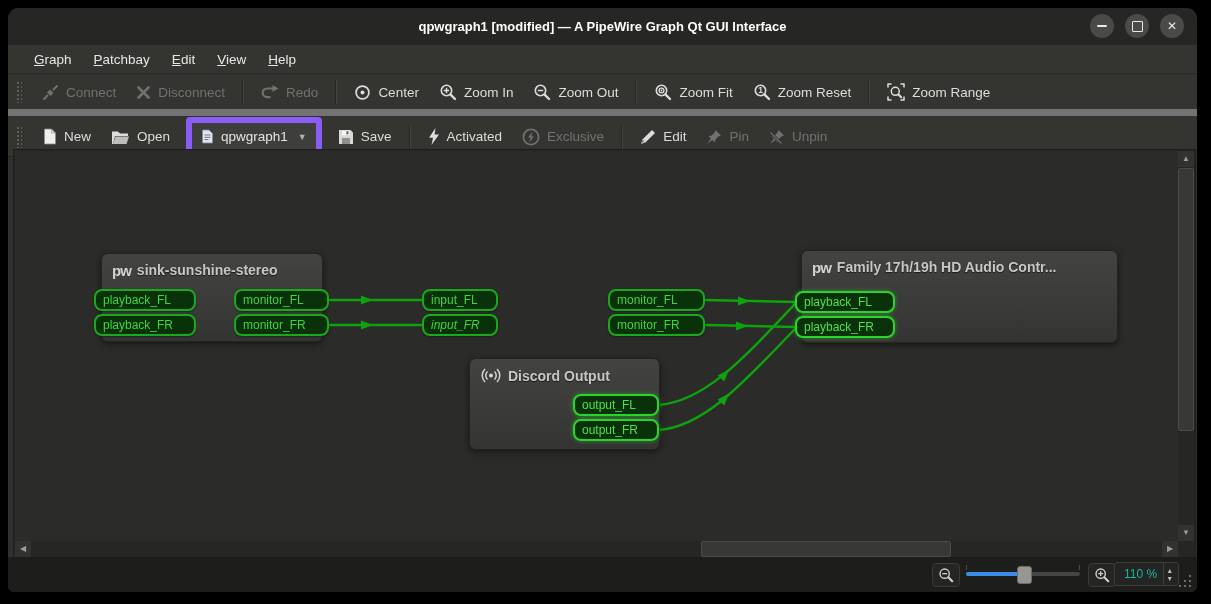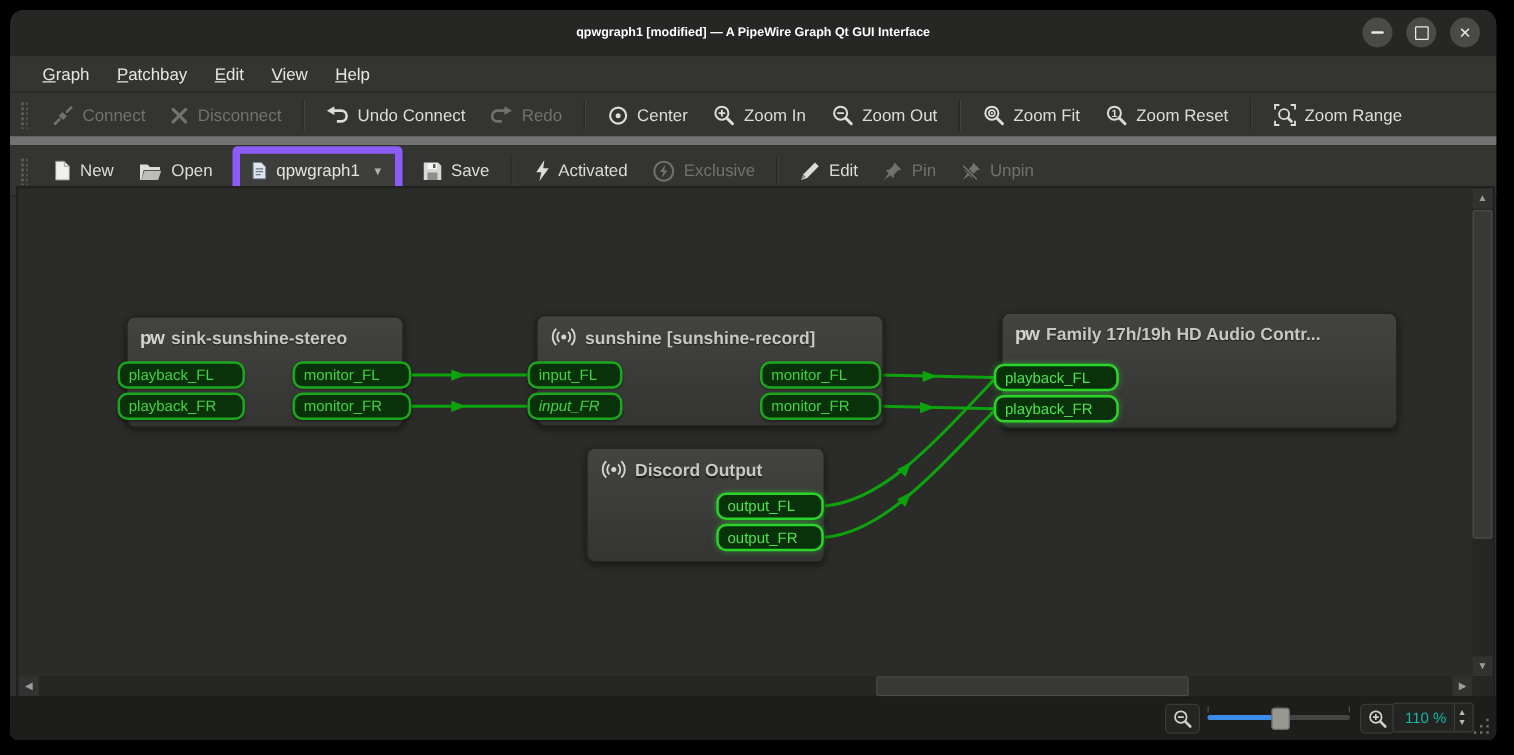--- a/index.html
+++ b/index.html
@@ -4,21 +4,21 @@
 <style>
   html,body{margin:0;padding:0;background:#000;}
   #stage{position:relative;width:1211px;height:604px;background:#000;overflow:hidden;
          font-family:"Liberation Sans",sans-serif;-webkit-font-smoothing:antialiased;}
   #window{position:absolute;left:8px;top:8px;width:1189px;height:584px;background:#30302e;
           border-radius:11px 11px 6px 6px;}
 
   
   .titlebar{position:absolute;left:0;top:0;width:100%;height:37px;background:#262624;
             border-radius:11px 11px 0 0;display:flex;align-items:center;justify-content:center;}
-  .titlebar .title{color:#ffffff;font-size:10px;font-weight:bold;}
+  .titlebar .title{color:#ffffff;font-size:13px;font-weight:bold;}
   .winbtns{position:absolute;right:13px;top:6px;display:flex;gap:11px;}
   .winbtn{width:24px;height:24px;border-radius:50%;background:#4a4a48;display:flex;
           align-items:center;justify-content:center;color:#e9e9e7;}
   .glyph-min{width:10px;height:2px;background:#e9e9e7;border-radius:1px;}
   .glyph-max{width:9px;height:9px;border:1.5px solid #e9e9e7;border-radius:1px;}
   .glyph-close{font-size:12px;line-height:1;color:#e9e9e7;}
 
   
   .menubar{position:absolute;left:0;top:37px;width:100%;height:29px;background:#343431;
            display:flex;align-items:center;padding-left:16px;box-sizing:border-box;gap:2px;
@@ -133,27 +133,20 @@
     </div>
     <div class="tb-item disabled">
       <svg width="15" height="15" viewBox="0 0 15 15">
             <path d="M2.5 2.5l10 10M12.5 2.5l-10 10" stroke="currentColor" stroke-width="2.6" stroke-linecap="round"></path>
           </svg>
       <span>Disconnect</span>
     </div>
 
     <div class="tb-sep"></div>
 
-    <div class="tb-item">
-      <svg width="18" height="15" viewBox="0 0 18 15">
-            <path d="M5.5 3.5H12a4.3 4.3 0 0 1 0 8.6H8.5" fill="none" stroke="currentColor" stroke-width="2.1"></path>
-            <path d="M6.5 0v7L.5 3.5z" fill="currentColor"></path>
-          </svg>
-      <span>Undo Connect</span>
-    </div>
     <div class="tb-item disabled">
       <svg width="18" height="15" viewBox="0 0 18 15">
             <path d="M12.5 3.5H6a4.3 4.3 0 0 0 0 8.6h3.5" fill="none" stroke="currentColor" stroke-width="2.1"></path>
             <path d="M11.5 0v7l6-3.5z" fill="currentColor"></path>
           </svg>
       <span>Redo</span>
     </div>
 
     <div class="tb-sep"></div>
 
@@ -321,29 +314,20 @@
         </g>
       </svg>
 
       <div class="node" style="left:86px;top:102px;width:220px;height:87px;">
         <div class="node-header">
           <span class="pw-logo">pw</span>
           <span class="node-title">sink-sunshine-stereo</span>
         </div>
       </div>
 
-      <div class="node" style="left:414px;top:101px;width:276px;height:87px;">
-        <div class="node-header">
-          <svg width="22" height="17" viewBox="0 0 22 17">
-                <circle cx="11" cy="8.5" r="2" fill="#d4d4d2"></circle>
-                <path d="M7.5 4.5a5.5 5.5 0 0 0 0 8M5 2a9 9 0 0 0 0 13M14.5 4.5a5.5 5.5 0 0 1 0 8M17 2a9 9 0 0 1 0 13" fill="none" stroke="#d4d4d2" stroke-width="1.5"></path>
-              </svg>
-          <span class="node-title">sunshine [sunshine-record]</span>
-        </div>
-      </div>
 
       <div class="node" style="left:786px;top:99px;width:315px;height:91px;">
         <div class="node-header">
           <span class="pw-logo">pw</span>
           <span class="node-title">Family 17h/19h HD Audio Contr...</span>
         </div>
       </div>
 
       <div class="node" style="left:454px;top:207px;width:189px;height:90px;">
         <div class="node-header">

